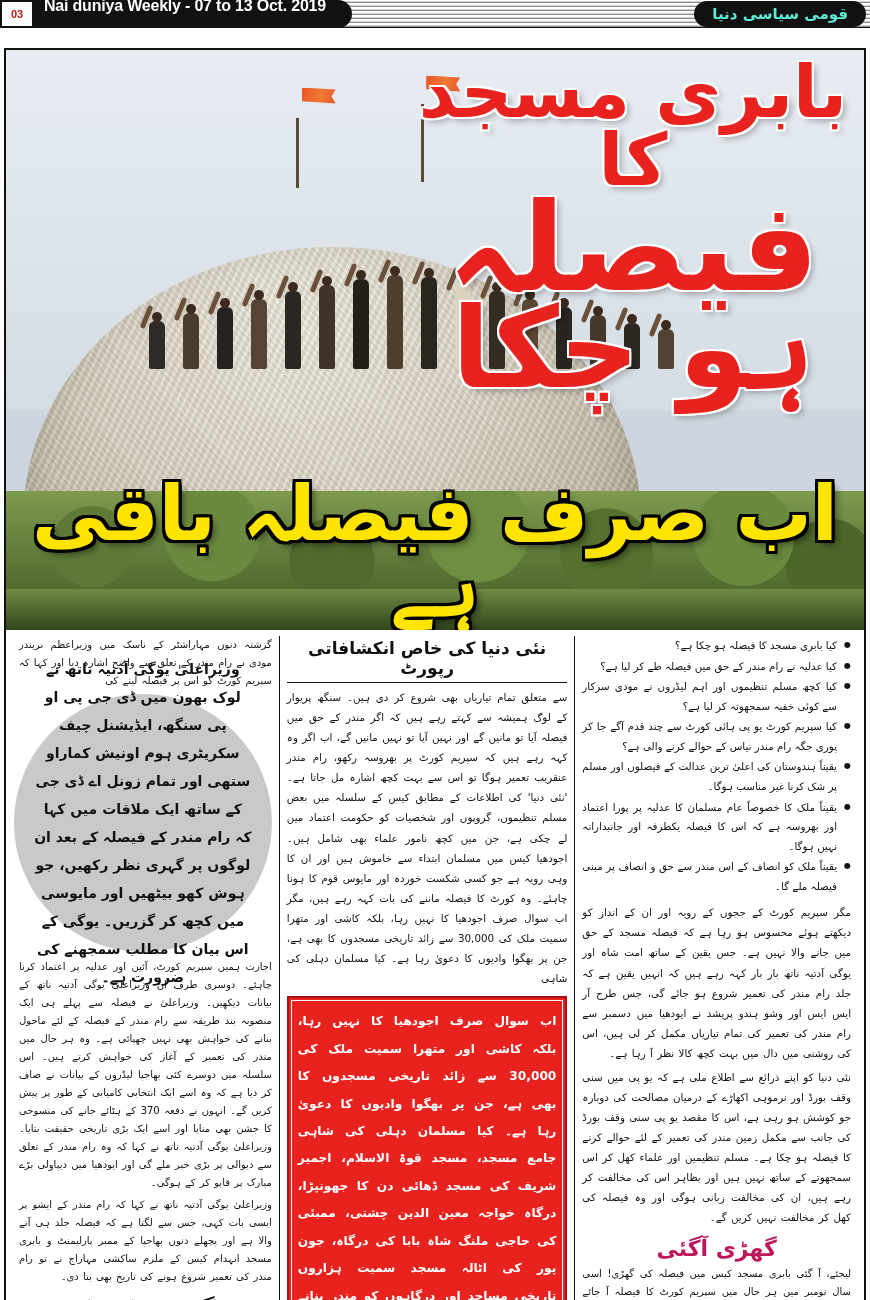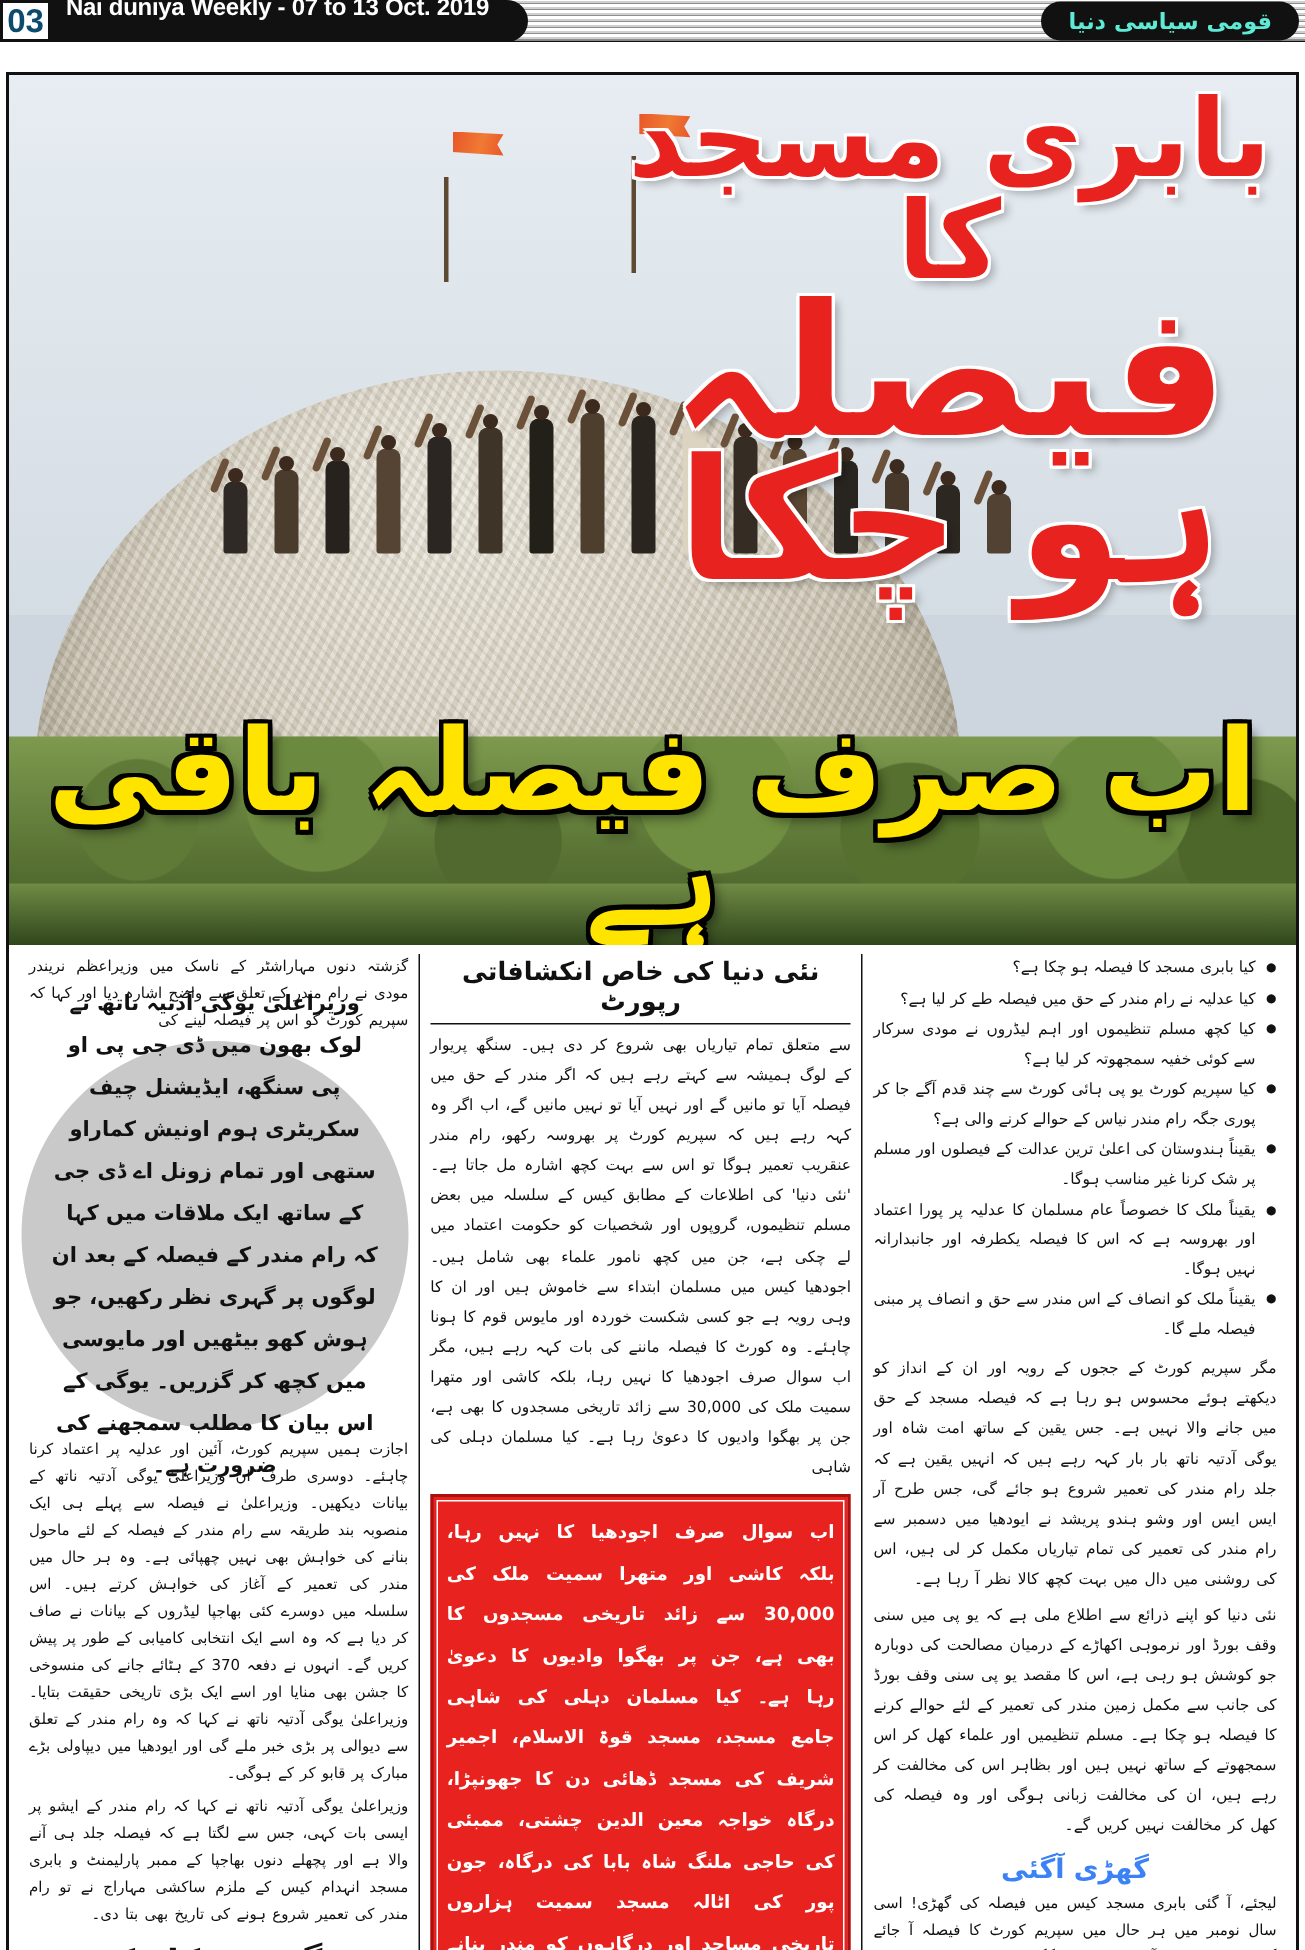--- a/index.html
+++ b/index.html
@@ -39,25 +39,25 @@
     height: 28px;
     display: flex; align-items: stretch;
     background: #111;
     border-radius: 0 14px 14px 0;
     padding-right: 14px;
     z-index: 3;
   }
   .mh-pagebox {
     width: 34px;
     background: #fff;
-    color: #0c4a6e;
+    color: #b91c1c;
     display: flex; align-items: center; justify-content: center;
     font-family: "Liberation Sans", sans-serif;
     font-weight: bold;
-    font-size: 22px;
+    font-size: 11px;
     border: 2px solid #111;
   }
   .mh-title {
     color: #fff;
     display: flex; align-items: center;
     font-family: "Liberation Sans", sans-serif;
     font-weight: bold;
     font-size: 16px;
     letter-spacing: -0.2px;
     padding: 0 12px 16px 10px;
@@ -264,22 +264,22 @@
     color: #111;
     margin: 2px 0 4px 0;
     padding-bottom: 4px;
     border-bottom: 1.5px solid #111;
   }
   .sub-red {
     direction: rtl;
     text-align: center;
     font-family: "DejaVu Sans", "Liberation Sans", sans-serif;
     font-weight: bold;
-    font-size: 18px;
-    color: #3b82f6;
+    font-size: 22px;
+    color: #be185d;
     margin: 8px 0 4px 0;
   }
   .sub-black {
     direction: rtl;
     text-align: center;
     font-family: "DejaVu Sans", "Liberation Sans", sans-serif;
     font-weight: bold;
     font-size: 23px;
     color: #111;
     margin: 10px 0 5px 0;

